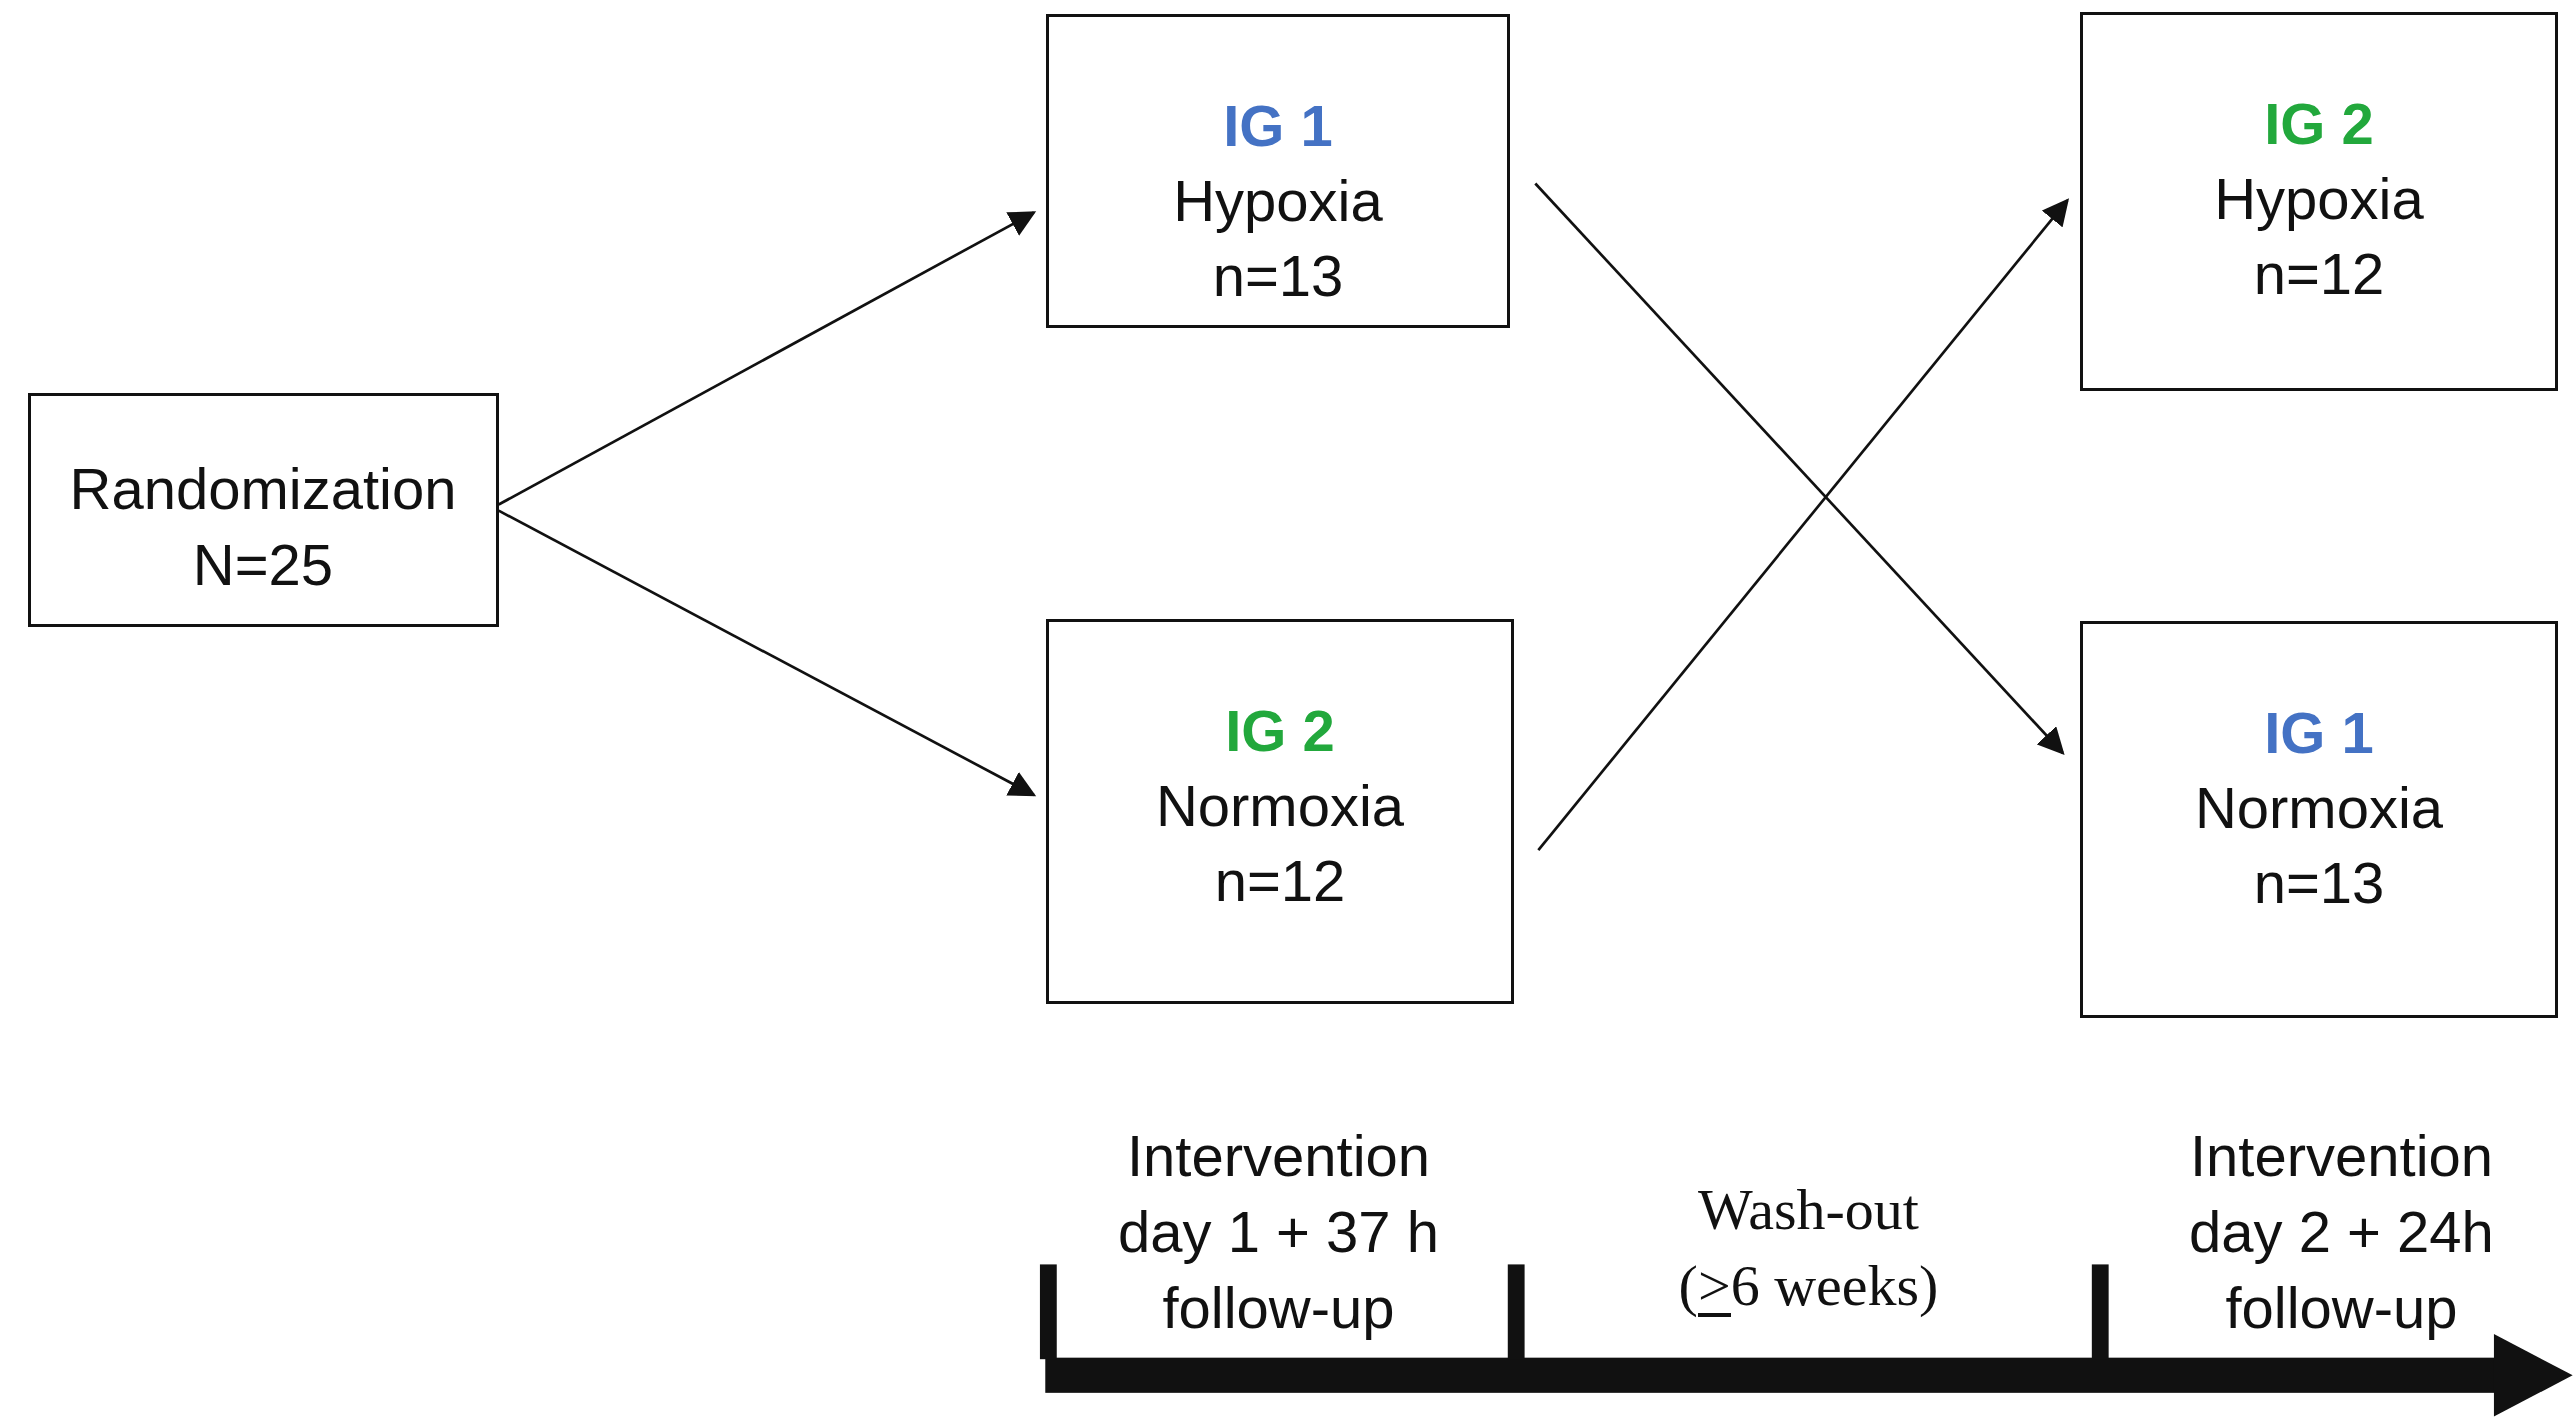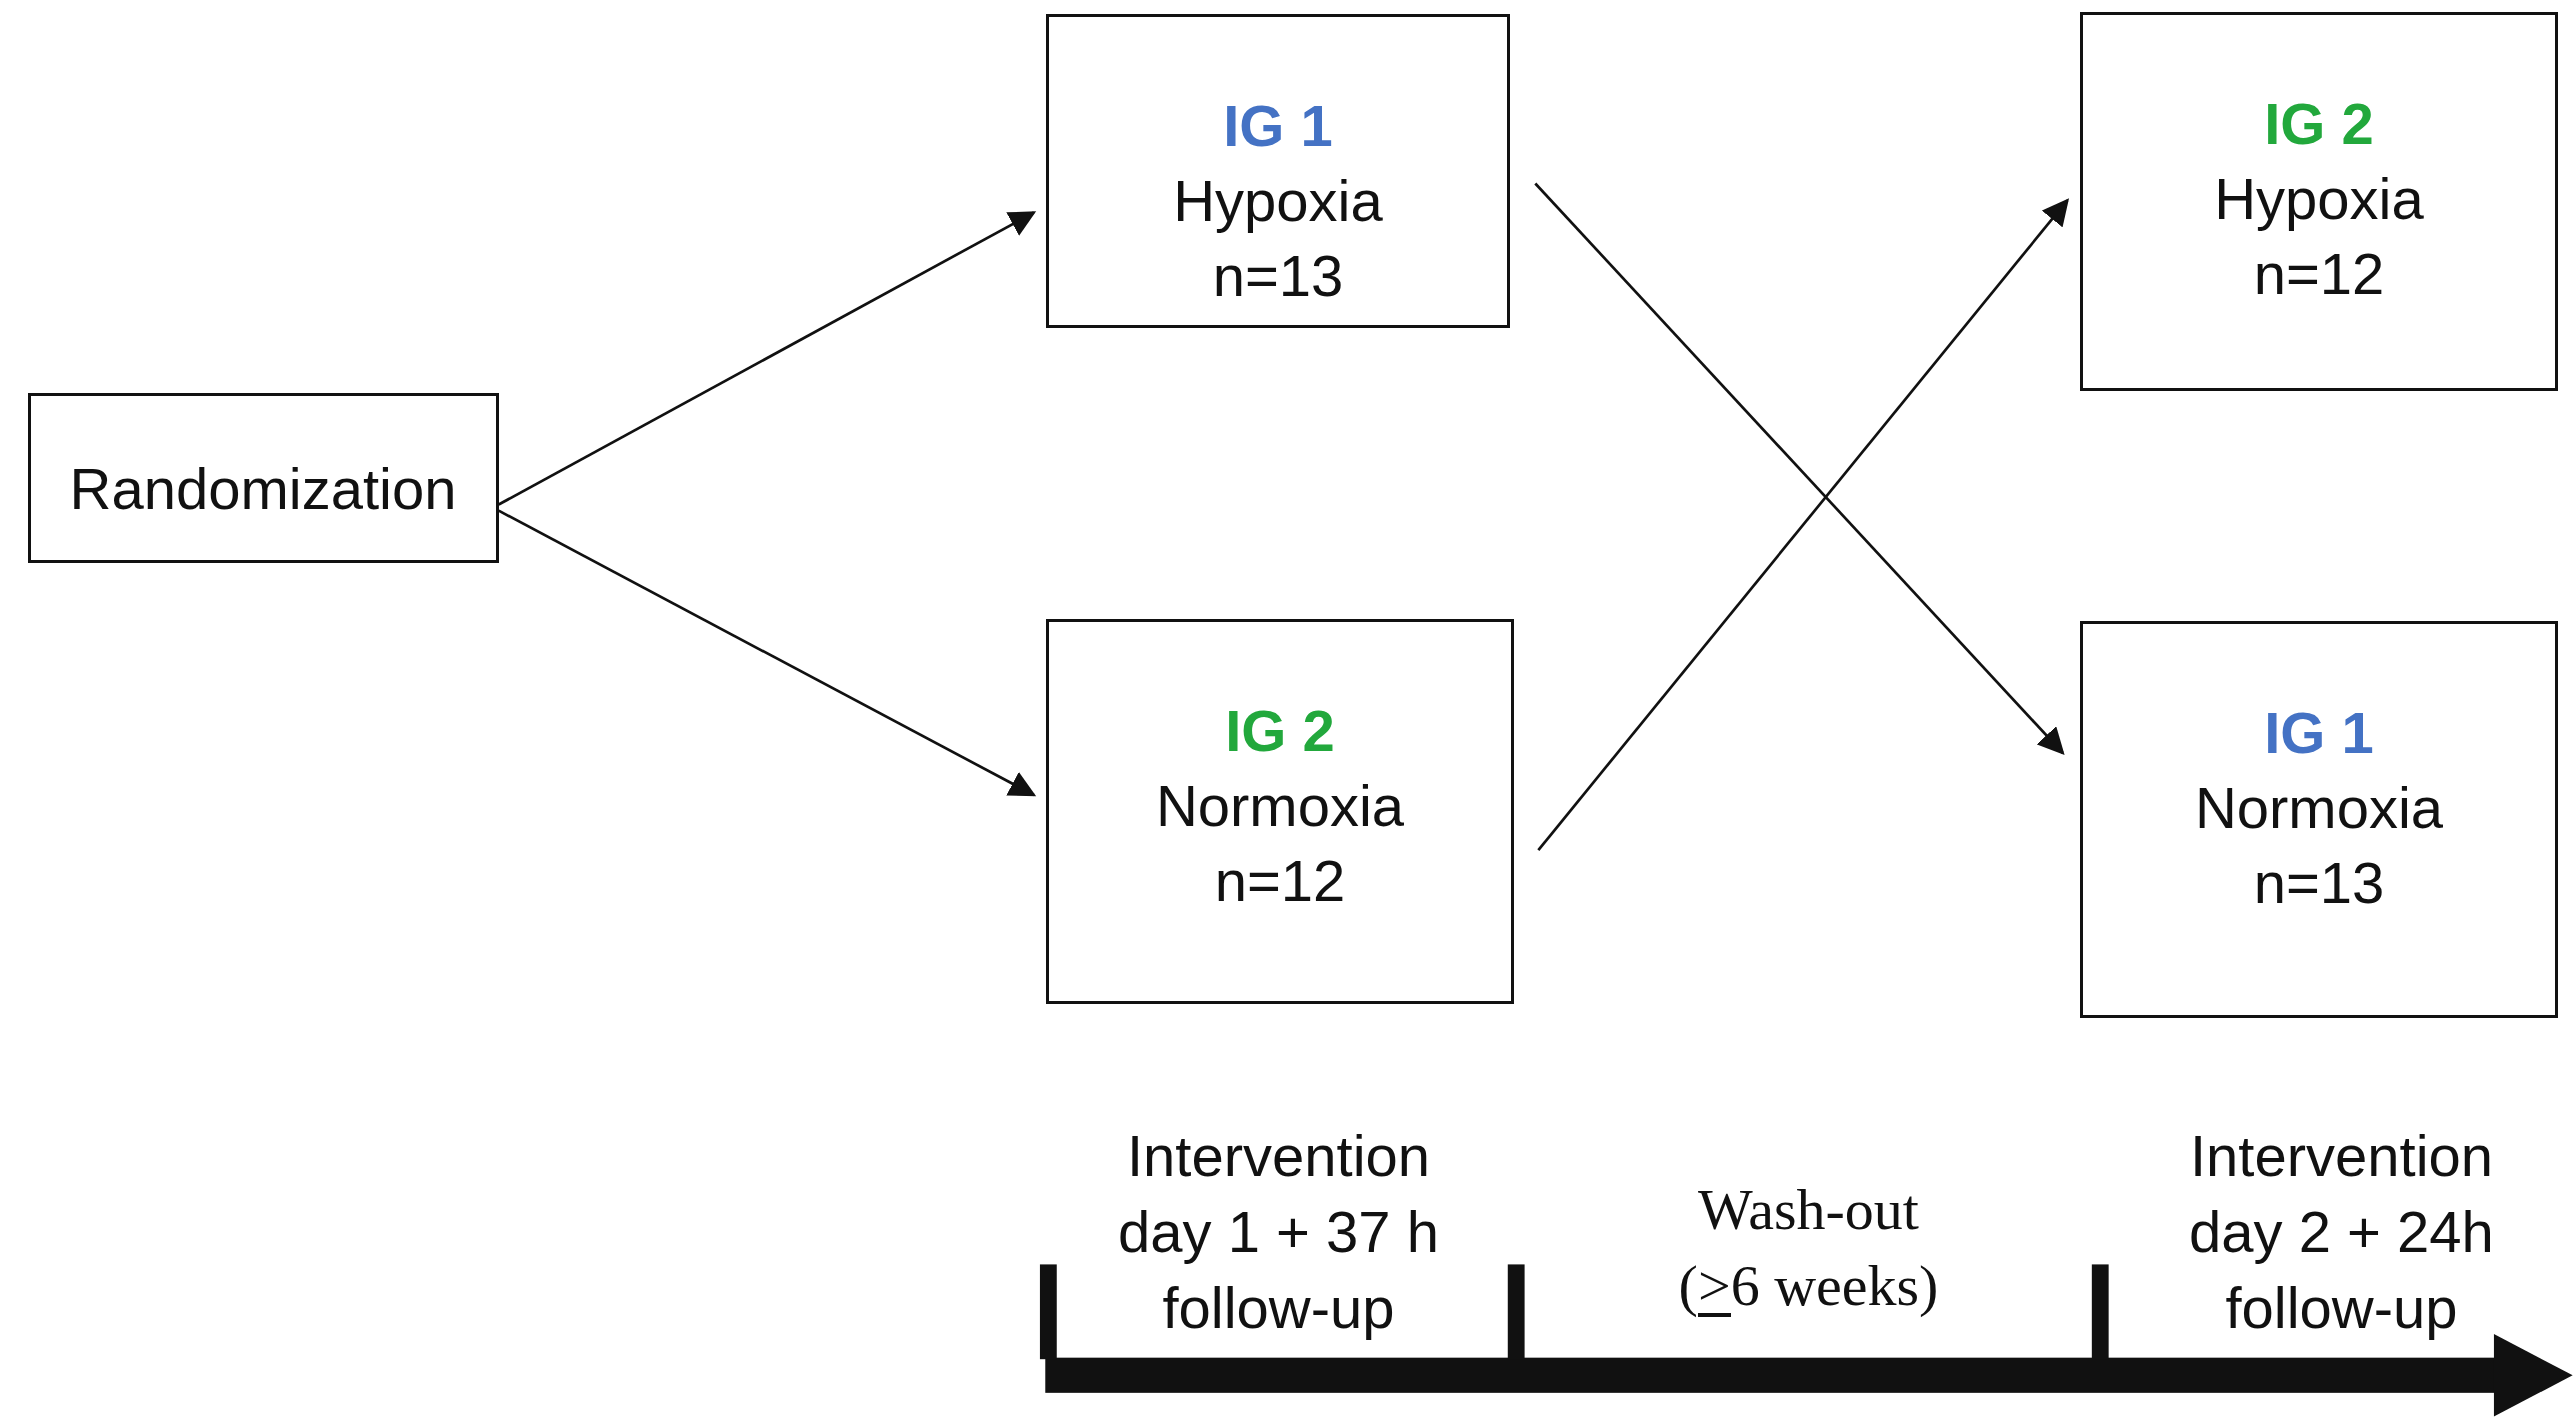--- a/index.html
+++ b/index.html
@@ -59,23 +59,24 @@
     display: inline-block;
     border-bottom: 4.6px solid #111111;
     line-height: 0.95;
   }
 </style>
 </head>
 <body>
 
 <div class="canvas">
 
-  <div class="box" style="left:27.5px; top:393px; width:471px; height:170px;">
+  <div class="box" style="left:27.5px; top:393px; width:471px; height:234px;">
     <div class="box-text rand-text" style="top:55px;">
       <div>Randomization</div>
+      <div>N=25</div>
     </div>
   </div>
 
   <div class="box" style="left:1046px; top:13.8px; width:464px; height:314px;">
     <div class="box-text" style="top:71px;">
       <div class="ig-label" style="color: rgb(68, 114, 196);">IG 1</div>
       <div>Hypoxia</div>
       <div>n=13</div>
     </div>
   </div>

